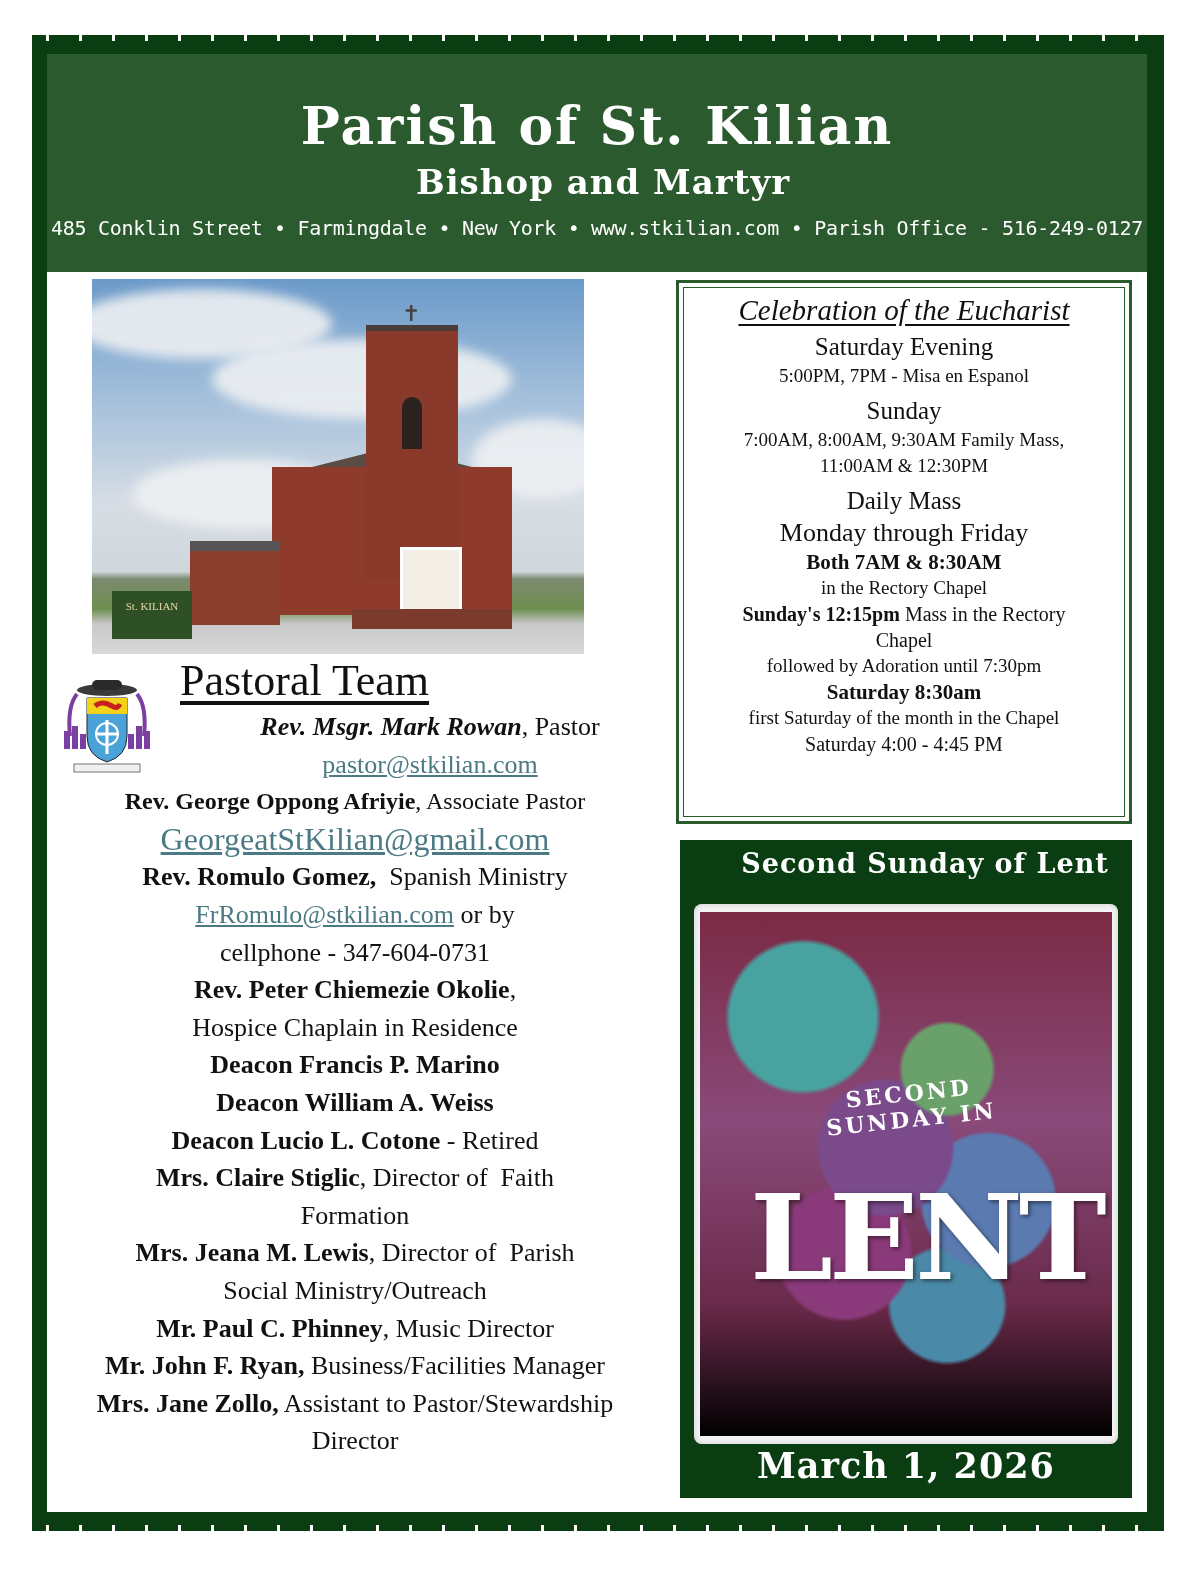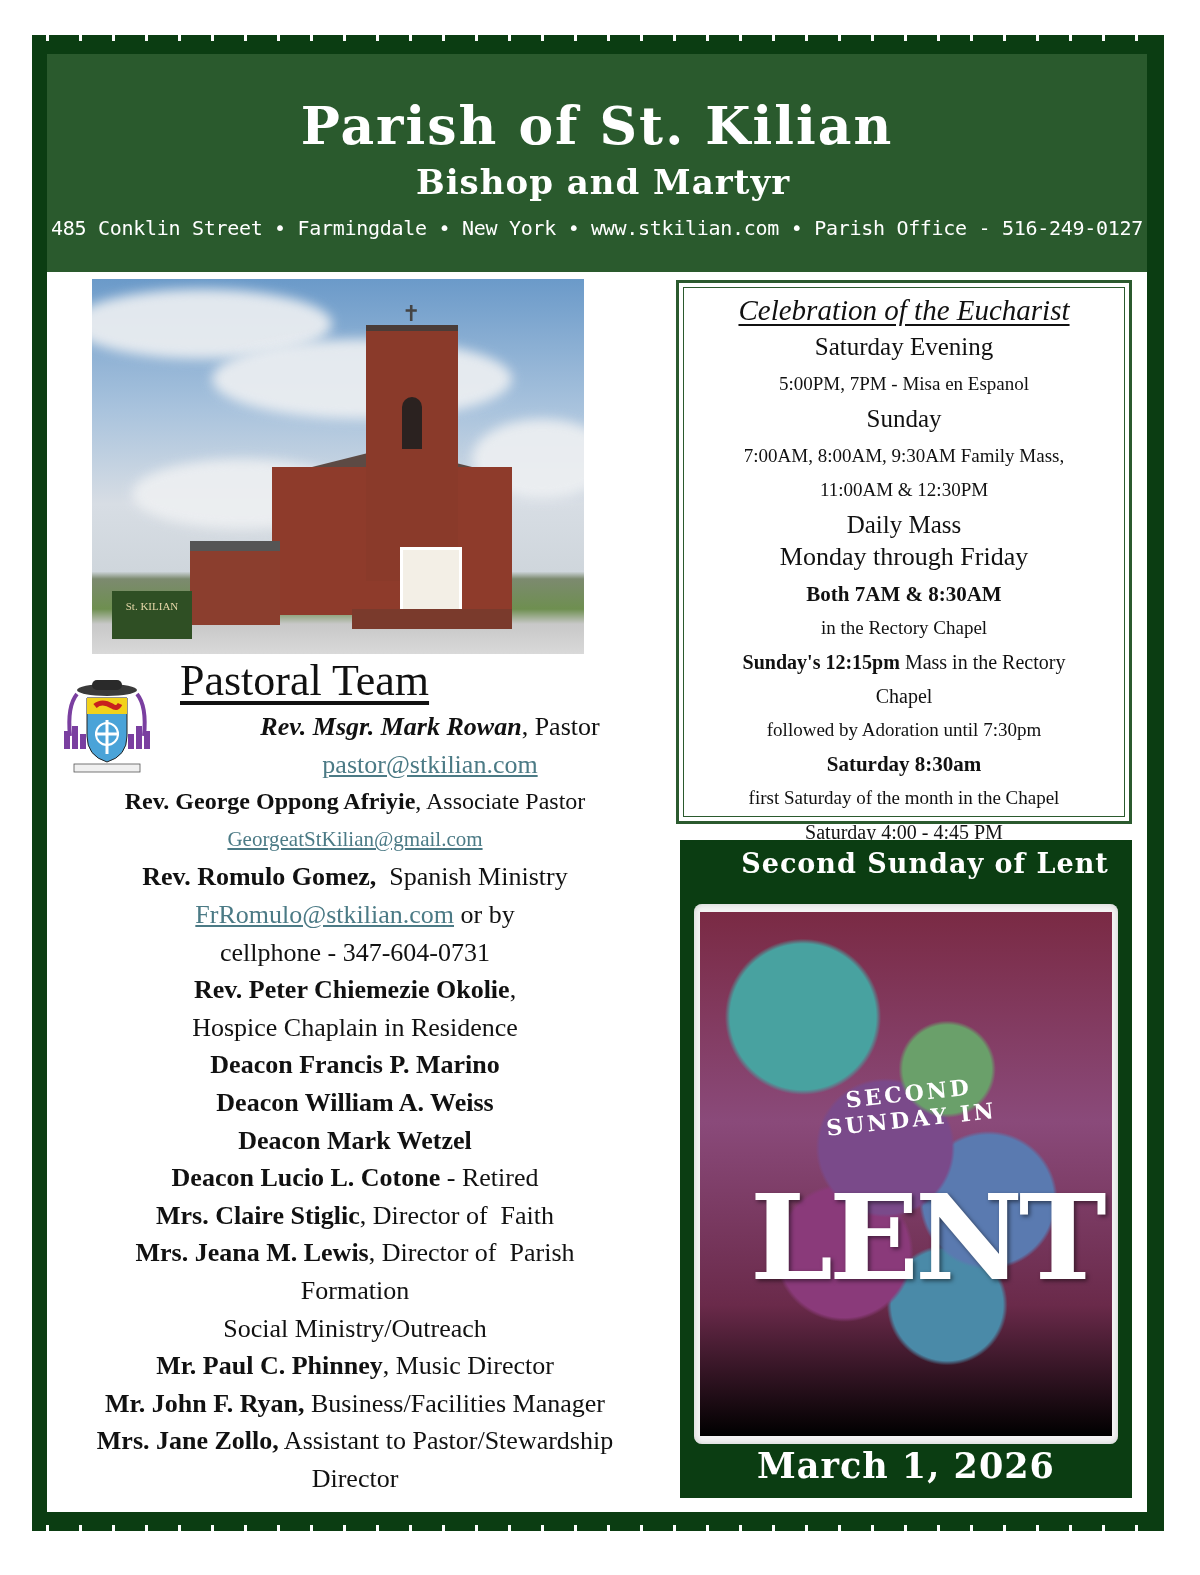--- a/index.html
+++ b/index.html
@@ -43,21 +43,21 @@
   .team .first { padding-left:150px; padding-right:0; }
   .team b { font-weight:bold; }
   .team .bi { font-weight:bold; font-style:italic; }
   .team a { color:#4b7a85; text-decoration:underline; }
 
   
   .sched { position:absolute; left:676px; top:280px; width:456px; height:544px; border:3px solid #2b5a2e; box-sizing:border-box; }
   .sched-inner { position:absolute; left:4px; top:4px; right:4px; bottom:4px; border:1.5px solid #2b5a2e; text-align:center; }
   .sched h2 { margin:6px 0 4px; font-weight:normal; font-style:italic; font-size:29px; text-decoration:underline; text-underline-offset:4px; }
   .s-head { font-size:25px; line-height:32px; }
-  .s-line { font-size:19px; line-height:26px;margin-top:8px; }
+  .s-line { font-size:19px; line-height:26px; }
   .s-big { font-size:26px; line-height:32px; }
   .s-bold { font-weight:bold; }
 
   
   .lent { position:absolute; left:680px; top:840px; width:452px; height:658px; background:#0b3d12; }
   .lent-title { position:absolute; left:0; right:0; top:8px; text-align:center; color:#fff; font-family:"DejaVu Serif", serif; font-weight:bold; font-size:27px; letter-spacing:1px;padding-left:38px; }
   .lent-img-frame { position:absolute; left:14px; top:64px; width:424px; height:540px; background:#f4f4f4; border-radius:8px; box-shadow:0 0 6px #ccc inset; }
   .lent-img { position:absolute; left:6px; top:8px; width:412px; height:524px; overflow:hidden;
               background:
                 radial-gradient(circle at 25% 20%, #48a2a0 0 14%, transparent 15%),
@@ -119,33 +119,32 @@
   <path d="M45 44 V78 M33 58 H57" stroke="#fff" stroke-width="3"></path>
   <rect x="12" y="88" width="66" height="8" fill="#f0f0f0" stroke="#555" stroke-width="0.8"></rect>
 </svg>
 
 <div class="team-title">Pastoral Team</div>
 
 <div class="team">
   <span class="row first"><span class="bi">Rev. Msgr. Mark Rowan</span><span>, Pastor</span></span>
   <span class="row first"><a>pastor@stkilian.com</a></span>
   <span class="row" style="font-size:24px;"><b>Rev. George Oppong Afriyie</b><span>, Associate Pastor</span></span>
-  <span class="row" style="font-size:21px;"><a>GeorgeatStKilian@gmail.com</a></span>
+  <span class="row" style="font-size:32px;"><a>GeorgeatStKilian@gmail.com</a></span>
   <span class="row"><b>Rev. Romulo Gomez,</b><span style="white-space:pre;">  Spanish Ministry</span></span>
   <span class="row"><a>FrRomulo@stkilian.com</a><span> or by</span></span>
   <span class="row">cellphone - 347-604-0731</span>
   <span class="row"><b>Rev. Peter Chiemezie Okolie</b><span>,</span></span>
   <span class="row">Hospice Chaplain in Residence</span>
   <span class="row"><b>Deacon Francis P. Marino</b></span>
   <span class="row"><b>Deacon William A. Weiss</b></span>
-  <span class="row"><b>Deacon Mark Wetzel</b></span>
   <span class="row"><b>Deacon Lucio L. Cotone</b><span> - Retired</span></span>
   <span class="row"><b>Mrs. Claire Stiglic</b><span style="white-space:pre;">, Director of  Faith</span></span>
+  <span class="row">Formation</span>
   <span class="row"><b>Mrs. Jeana M. Lewis</b><span style="white-space:pre;">, Director of  Parish</span></span>
-  <span class="row">Formation</span>
   <span class="row">Social Ministry/Outreach</span>
   <span class="row"><b>Mr. Paul C. Phinney</b><span>, Music Director</span></span>
   <span class="row"><b>Mr. John F. Ryan,</b><span> Business/Facilities Manager</span></span>
   <span class="row" style="white-space:nowrap;"><b>Mrs. Jane Zollo,</b><span> Assistant to Pastor/Stewardship</span></span>
   <span class="row">Director</span>
 </div>
 
 <div class="sched">
   <div class="sched-inner">
     <h2>Celebration of the Eucharist</h2>

